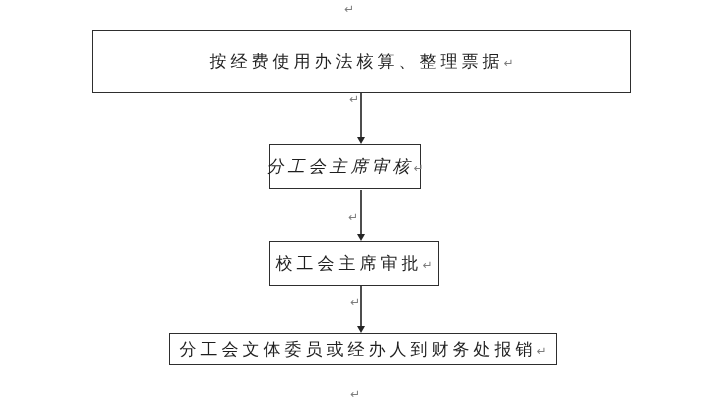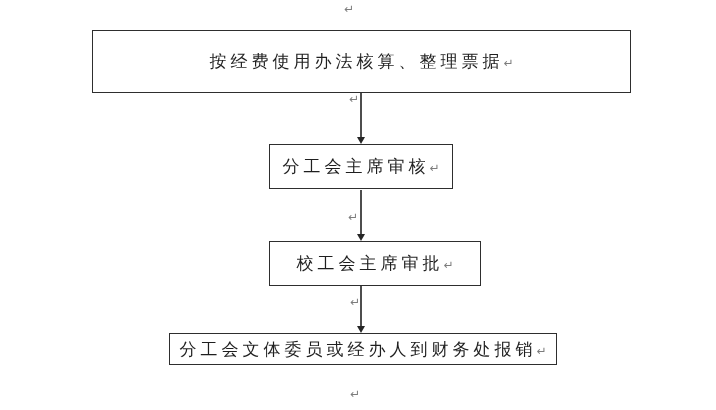--- a/index.html
+++ b/index.html
@@ -25,22 +25,22 @@
     align-items: center;
     color: #1f1f1f;
     font-size: 17px;
     letter-spacing: 4px;
     text-align: center;
     white-space: nowrap;
     gap: 24px;
   }
   .node .line { line-height: 27px; }
   .node1 { left: 92px;  top: 30px;  width: 539px; height: 63px; }
-  .node2 { left: 269px; top: 144px; width: 184px; height: 45px; }
-  .node3 { left: 269px; top: 241px; width: 212px; height: 45px; }
+  .node2 { left: 269px; top: 144px; width: 152px; height: 45px; font-style: italic; }
+  .node3 { left: 269px; top: 241px; width: 170px; height: 45px; }
   .node4 { left: 169px; top: 333px; width: 388px; height: 32px; }
 
   .mark {
     color: #7d7d7d;
     font-size: 12px;
     letter-spacing: 0;
     font-family: "DejaVu Sans", sans-serif;
     line-height: 1;
   }
   .free-mark { position: absolute; }

